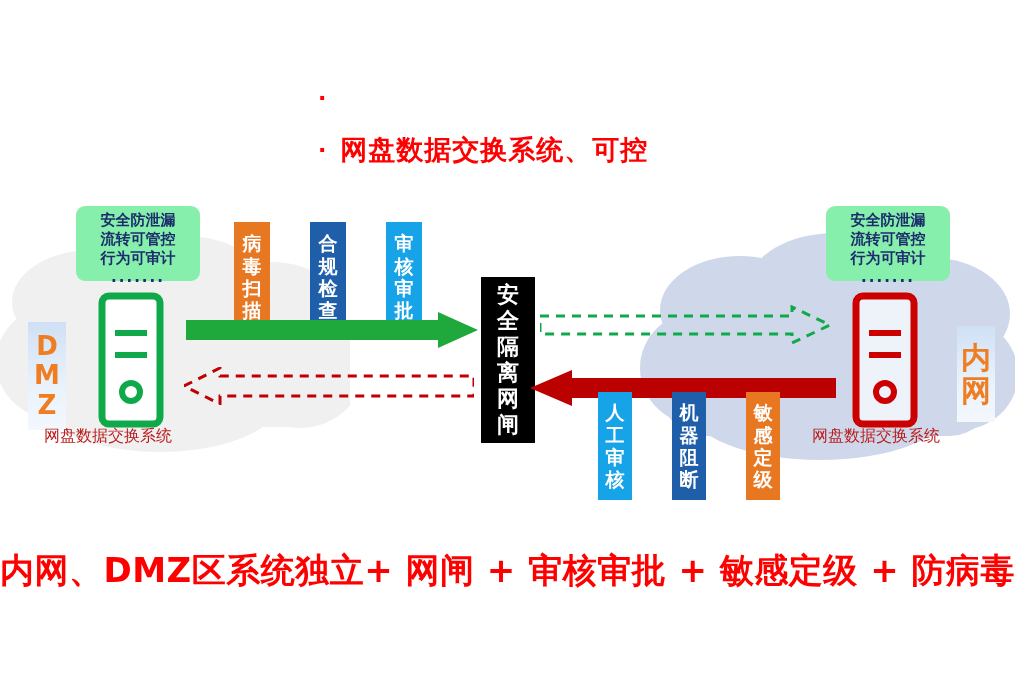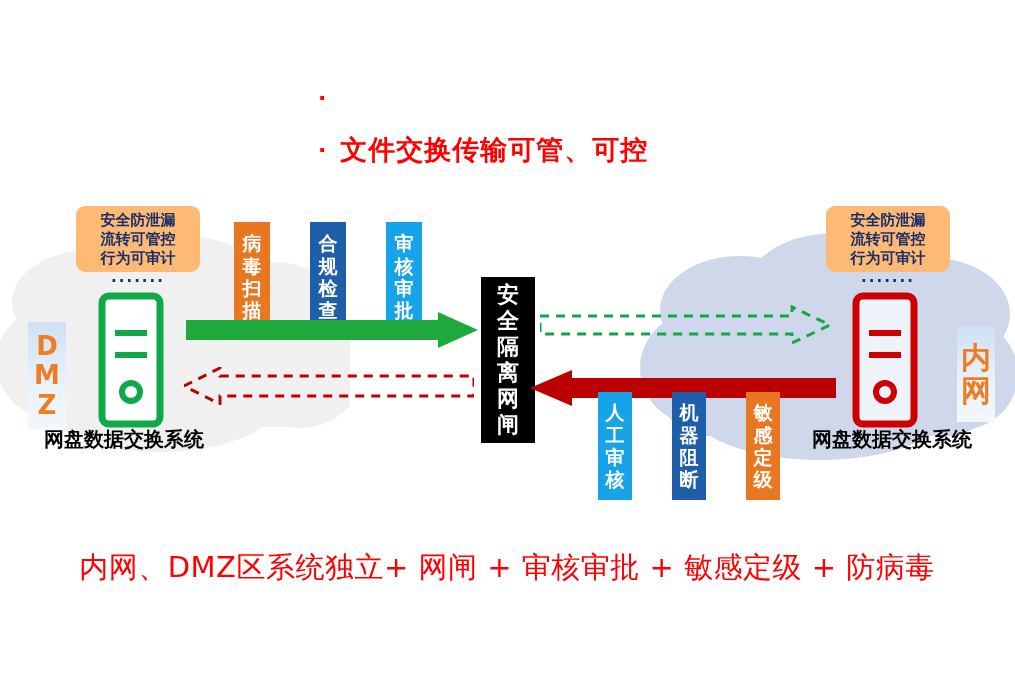--- a/index.html
+++ b/index.html
@@ -70,23 +70,23 @@
 
   
   .server {
     position: absolute;
   }
   .server svg { display: block; }
 
   
   .callout {
     position: absolute;
-    background: #fdba74;
+    background: #86efac;
     border-radius: 9px;
-    padding: 5px 8px 3px 8px;
+    padding: 5px 8px 12px 8px;
     text-align: center;
   }
   .callout-line {
     color: #1b2d6b;
     font-size: 15px;
     font-weight: bold;
     line-height: 1.28;
     white-space: nowrap;
   }
   .callout-dots {
@@ -94,23 +94,23 @@
     text-align: center;
     color: #1b2d6b;
     font-size: 15px;
     font-weight: bold;
     letter-spacing: 2px;
   }
 
   
   .sys-caption {
     position: absolute;
-    color: #000000;
-    font-size: 20px;
-    font-weight: bold;
+    color: #b91c1c;
+    font-size: 16px;
+    font-weight: normal;
     white-space: nowrap;
   }
 
   
   .tag {
     position: absolute;
     display: flex;
     flex-direction: column;
     align-items: center;
     justify-content: center;
@@ -143,38 +143,38 @@
   .arrow svg { display: block; }
 
   
   .footer {
     position: absolute;
     left: 0;
     top: 548px;
     width: 1014px;
     text-align: center;
     color: #ff0000;
-    font-size: 29px;
-    font-weight: normal;
+    font-size: 34px;
+    font-weight: bold;
     letter-spacing: 0.5px;
     white-space: nowrap;
   }
 </style>
 </head>
 <body>
 
 <div id="canvas">
 
   <div class="bullets">
     <div class="bullet-row">
       <span class="bullet-dot">·</span>
     </div>
     <div class="bullet-row">
       <span class="bullet-dot">·</span>
-      <span class="bullet-text">文件交换传输可管、可控</span>
+      <span class="bullet-text">网盘数据交换系统、可控</span>
     </div>
   </div>
 
   <div class="cloud" style="left:0px; top:232px;">
     <svg width="350" height="228" viewBox="0 0 350 228">
       <g fill="#f0f0f0">
         <ellipse cx="92" cy="70" rx="80" ry="52"></ellipse>
         <ellipse cx="185" cy="52" rx="78" ry="48"></ellipse>
         <ellipse cx="272" cy="82" rx="72" ry="52"></ellipse>
         <ellipse cx="58" cy="130" rx="62" ry="58"></ellipse>

